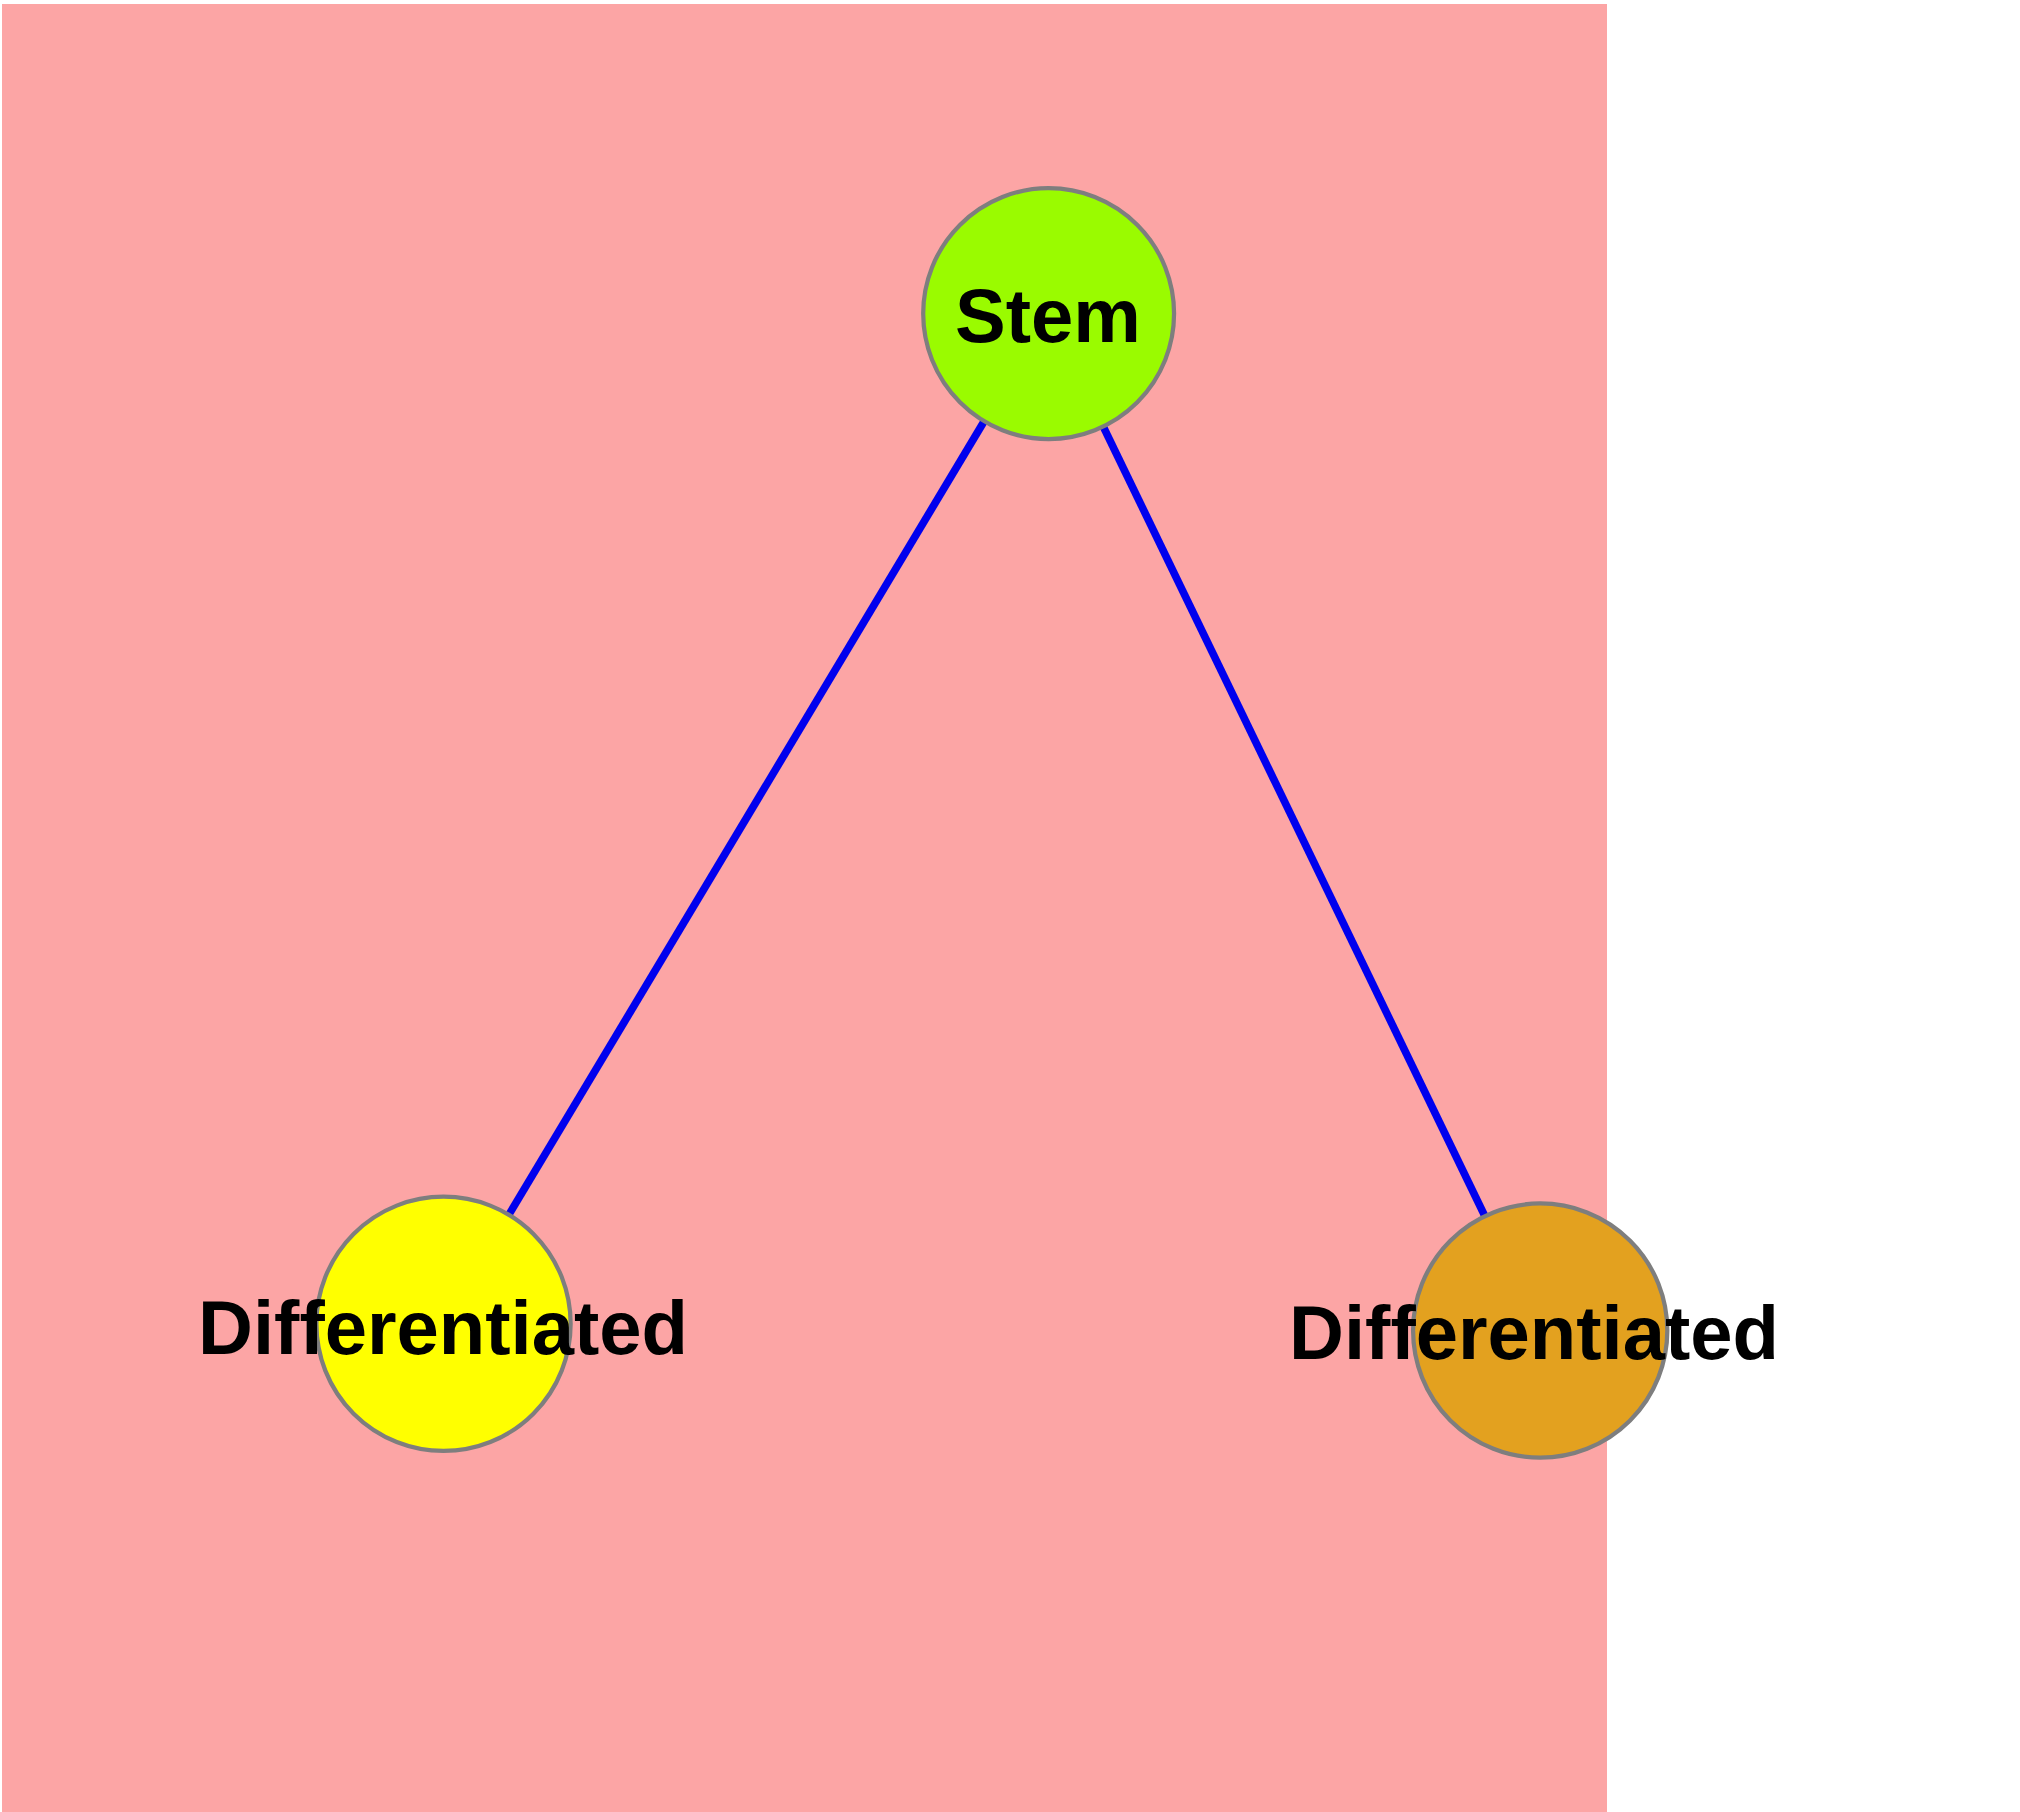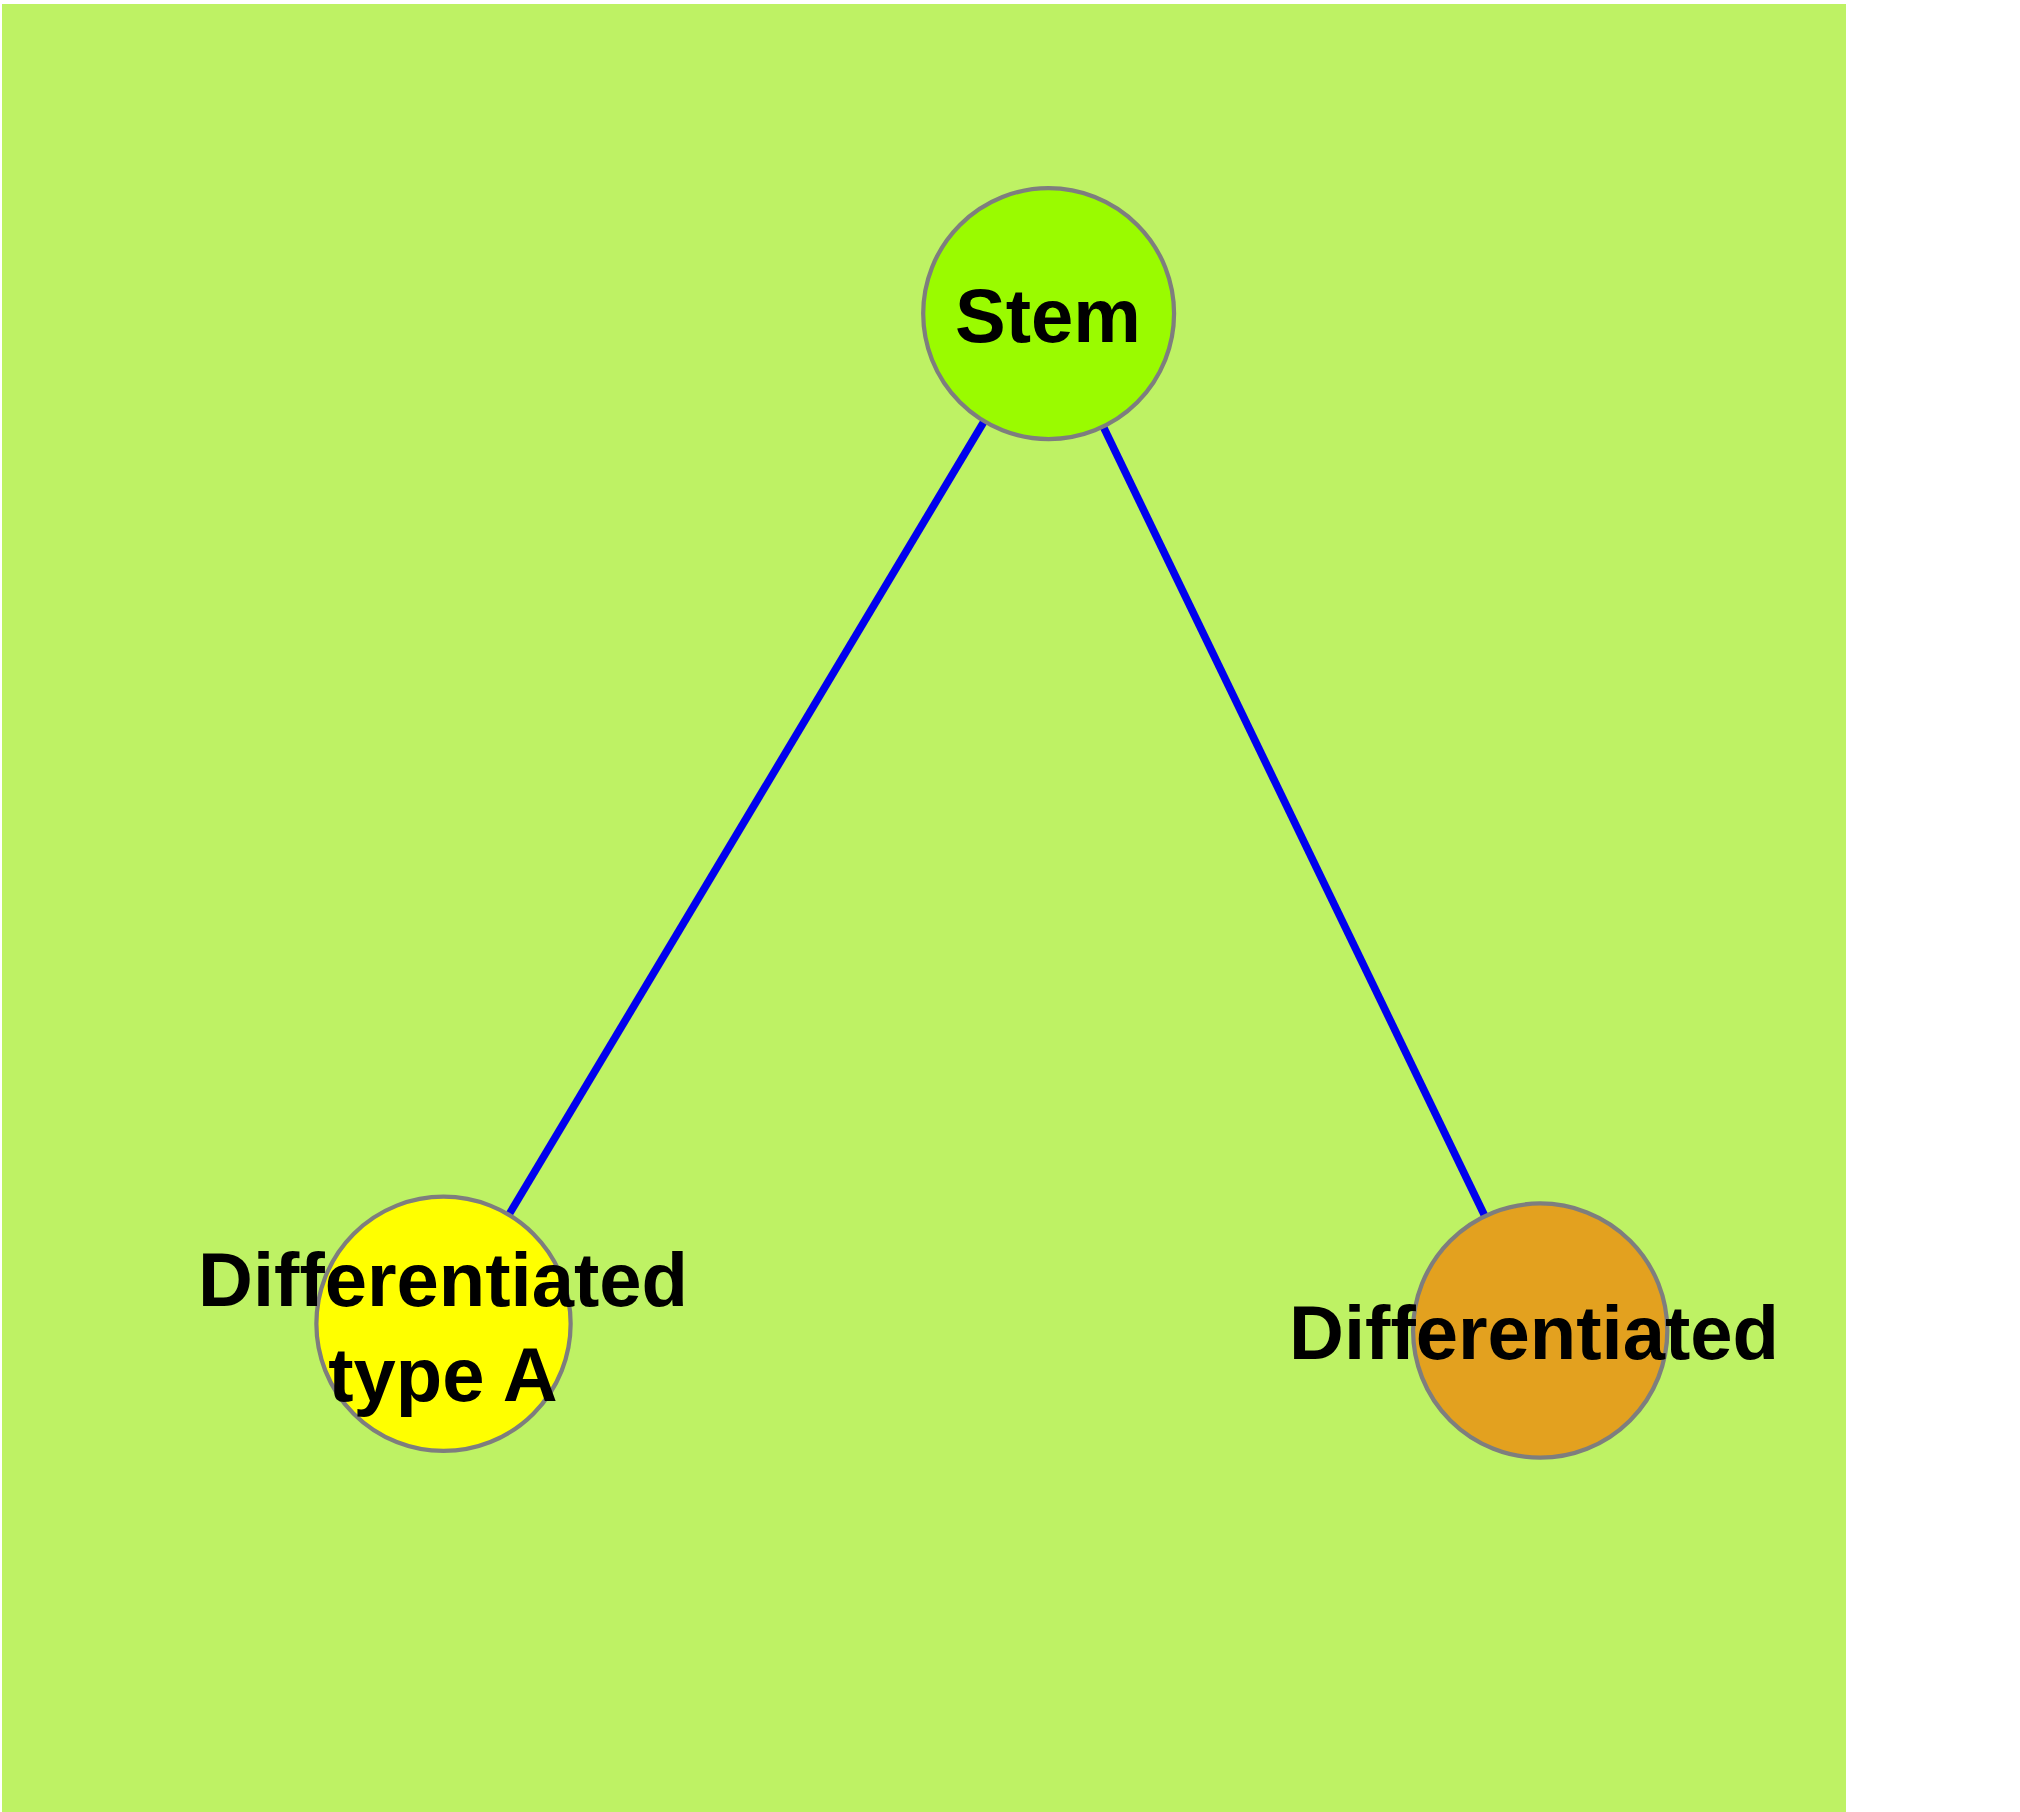--- a/index.html
+++ b/index.html
@@ -8,23 +8,23 @@
     width: 2021px;
     height: 1812px;
     background: #FFFFFF;
     overflow: hidden;
     font-family: "Liberation Sans", sans-serif;
   }
   .stage {
     position: absolute;
     left: 0;
     top: 0;
-    width: 1846px;
+    width: 1607px;
     height: 1812px;
-    background: #bef264;
+    background: #fca5a5;
   }
   .edge-margin-top {
     position: absolute;
     left: 0;
     top: 0;
     width: 2021px;
     height: 4.2px;
     background: #FFFFFF;
   }
   .edge-margin-left {
@@ -80,21 +80,20 @@
     <circle cx="523" cy="1562" r="150" fill="#FFFF00"></circle>
     <circle cx="1817" cy="1570" r="150" fill="#E3A11F"></circle>
   </svg>
 
   <div class="node-label" id="label-stem">
     <span class="line">Stem</span>
   </div>
 
   <div class="node-label" id="label-type-a">
     <span class="line">Differentiated</span>
-    <span class="line">type A</span>
   </div>
 
   <div class="node-label" id="label-type-b">
     <span class="line">Differentiated</span>
   </div>
 
   <div class="edge-margin-top"></div>
   <div class="edge-margin-left"></div>
 </div>
 

